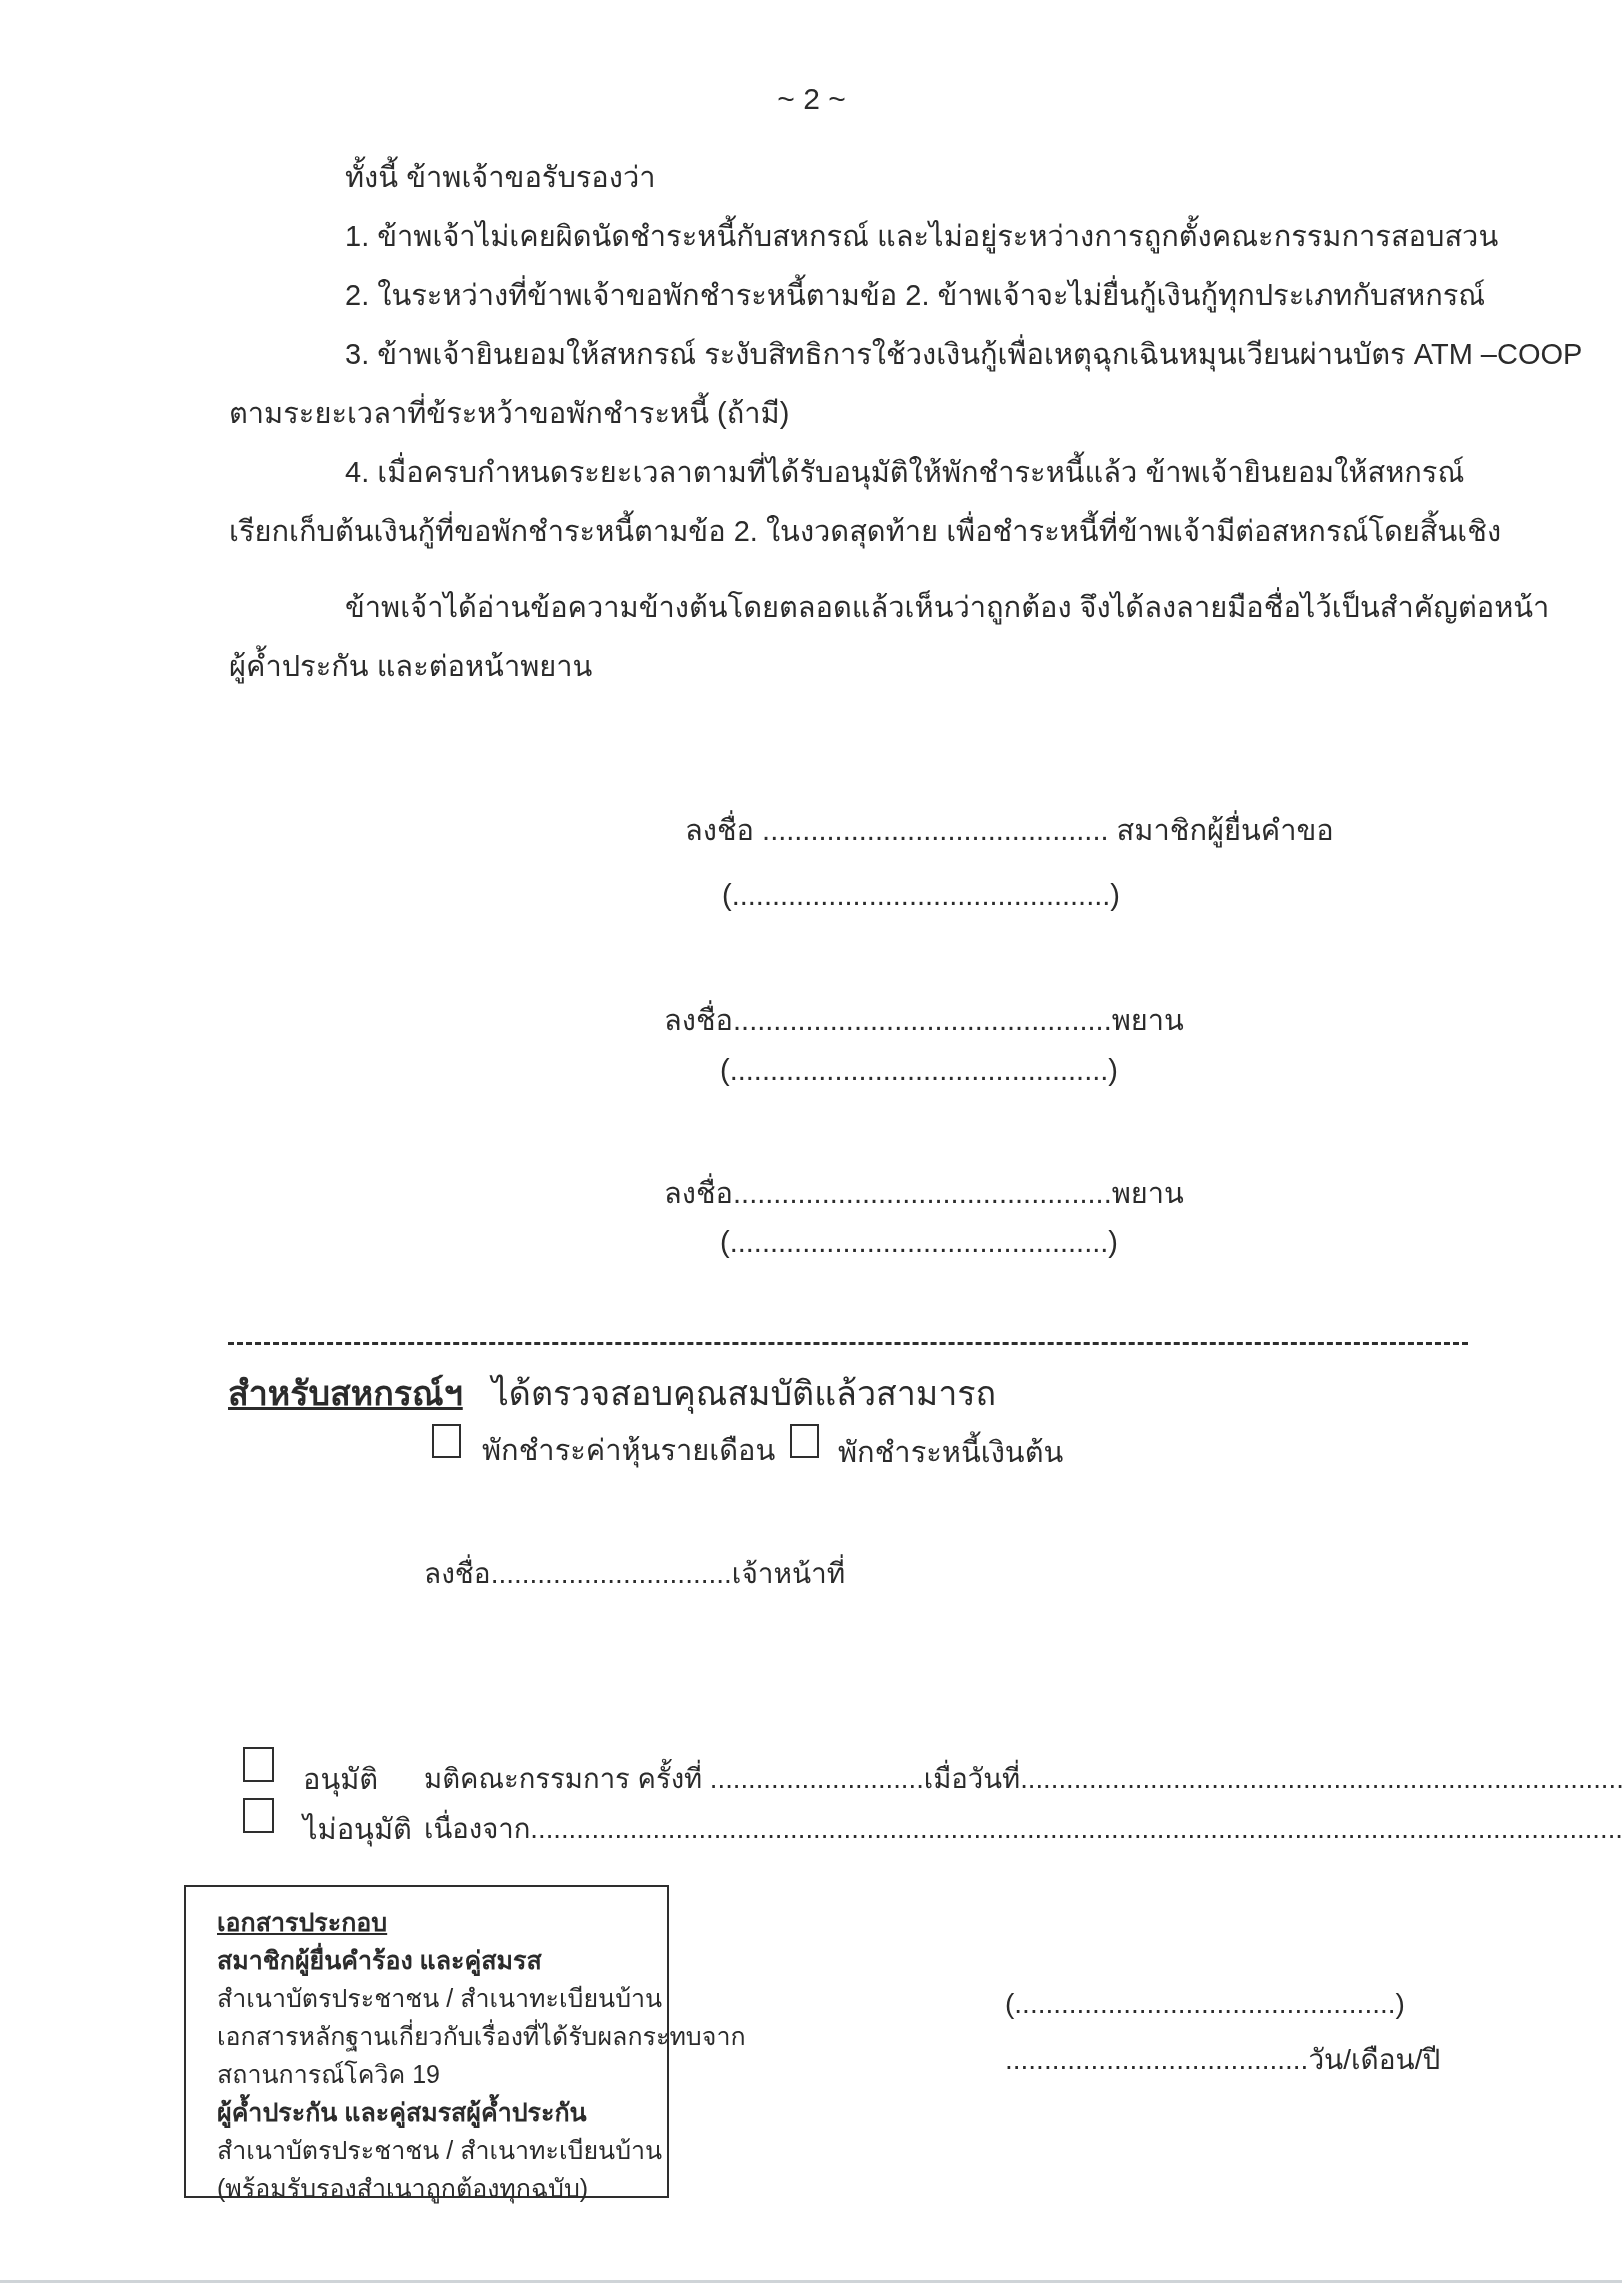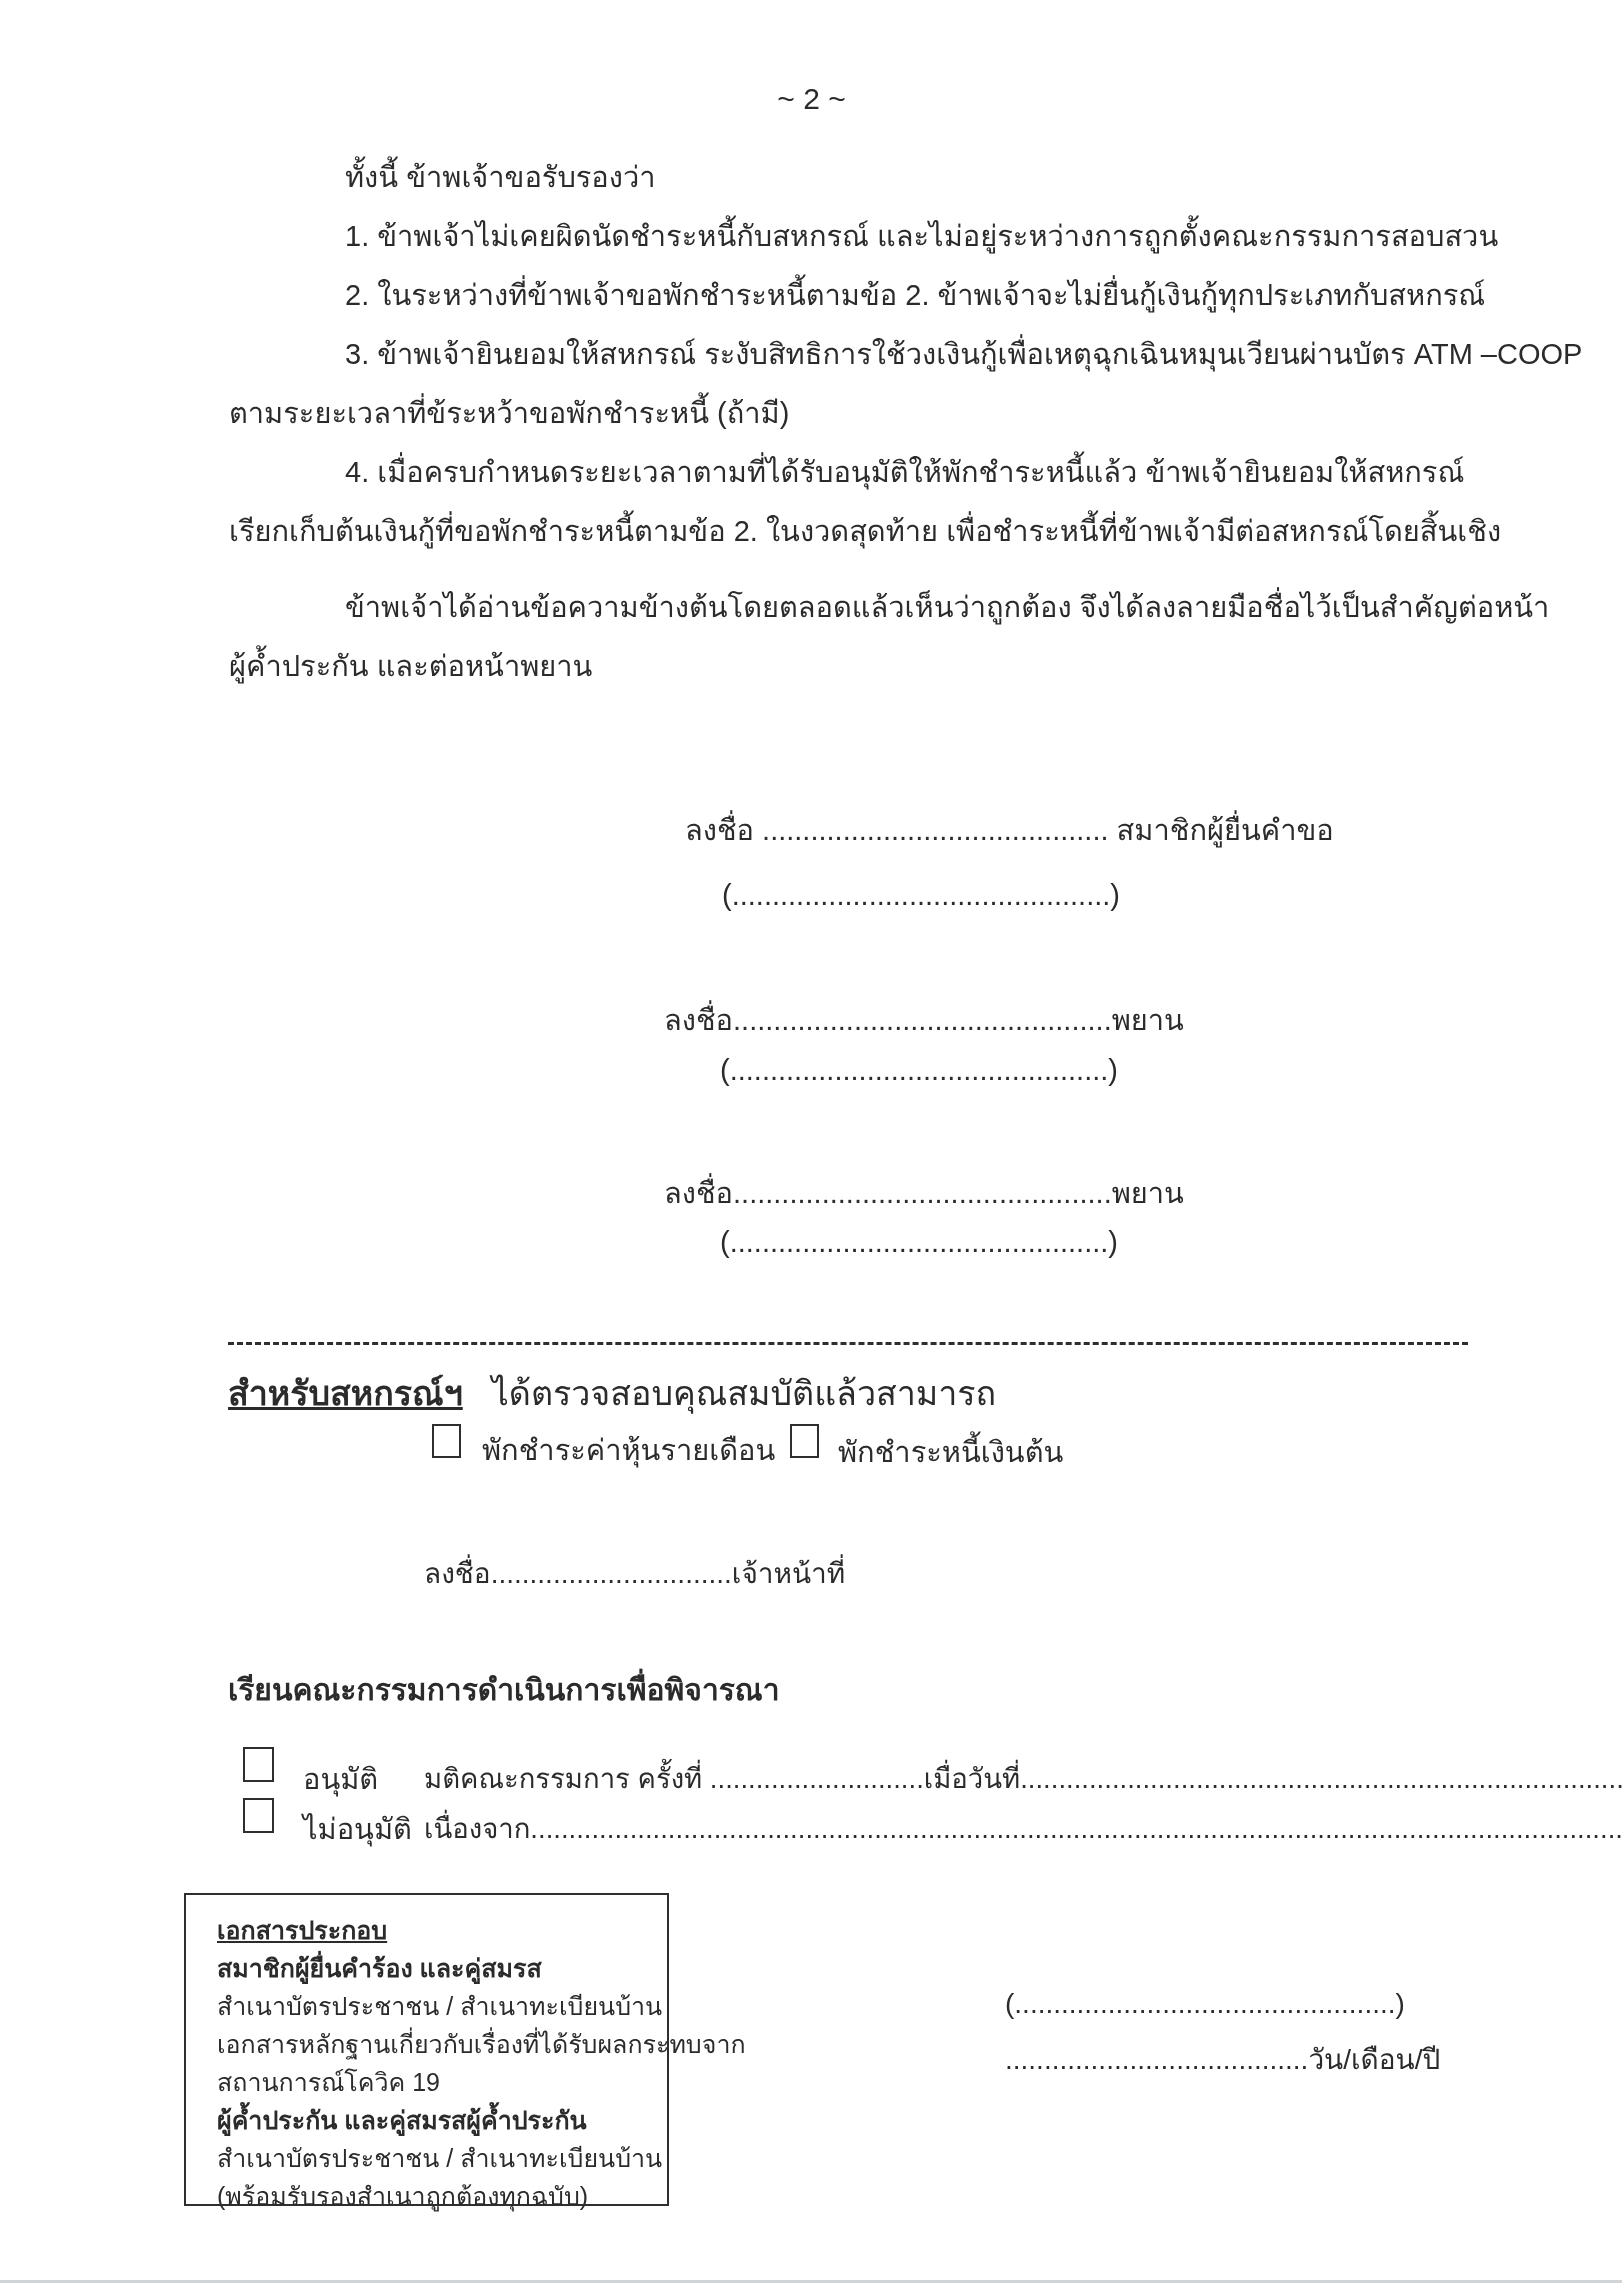--- a/index.html
+++ b/index.html
@@ -17,21 +17,21 @@
   .ind{text-indent:116px;}
   .mt{margin-top:17px;}
   .sig{font-size:29px;}
   .divider{position:absolute;left:228px;top:1342px;width:1240px;height:0;border-top:3.3px dashed #2e2e2e;}
   .cb{position:absolute;border:2.6px solid #2e2e2e;background:#ffffff;box-sizing:border-box;}
   .approval-box{position:absolute;left:1055px;top:1387px;width:445px;height:233px;border:2.6px solid #2e2e2e;box-sizing:border-box;}
   .approval-title{position:absolute;left:0;right:0;top:22px;text-align:center;font-size:29px;white-space:nowrap;}
   .approval-manager{position:absolute;left:27.5px;top:135px;font-size:27.5px;white-space:nowrap;}
   .approval-date{position:absolute;left:56px;top:191px;font-size:27.5px;white-space:nowrap;}
   .docs-box{position:absolute;left:184px;top:1885px;width:485px;height:313px;border:2.6px solid #2e2e2e;box-sizing:border-box;
-    padding:15.7px 6.5px 0 31px;font-size:25px;line-height:38px;margin-top:8px;}
+    padding:15.7px 6.5px 0 31px;font-size:25px;line-height:38px;}
   .docs-box .dline{white-space:nowrap;}
   .page-edge{position:absolute;left:0;top:2280px;width:1623px;height:3.3px;background:#cfd4d8;}
 </style>
 </head>
 <body>
 
 <div class="page">
 
   <div class="page-number">~ 2 ~</div>
 
@@ -63,21 +63,20 @@
   </div>
 
   <div class="cb" style="left:432px;top:1424px;width:29px;height:34px;"></div>
   <div class="abs" style="left:482px;top:1427px;font-size:29px;">พักชำระค่าหุ้นรายเดือน</div>
   <div class="cb" style="left:790px;top:1424px;width:29px;height:34px;"></div>
   <div class="abs" style="left:838px;top:1429px;font-size:29px;">พักชำระหนี้เงินต้น</div>
 
   <div class="abs" style="left:424px;top:1551px;font-size:28px;">ลงชื่อ...............................เจ้าหน้าที่</div>
 
 
-  <div class="abs bold" style="left:228px;top:1666px;font-size:30px;">เรียนคณะกรรมการดำเนินการเพื่อพิจารณา</div>
 
   <div class="cb" style="left:243px;top:1747px;width:31px;height:35px;"></div>
   <div class="abs" style="left:303px;top:1756px;font-size:29px;">อนุมัติ</div>
   <div class="abs" style="left:424px;top:1756px;font-size:27.5px;">มติคณะกรรมการ ครั้งที่ ............................เมื่อวันที่.............................................................................................</div>
 
   <div class="cb" style="left:243px;top:1798px;width:31px;height:35px;"></div>
   <div class="abs" style="left:303px;top:1806px;font-size:29px;">ไม่อนุมัติ</div>
   <div class="abs" style="left:424px;top:1806px;font-size:27.5px;">เนื่องจาก......................................................................................................................................................................</div>
 
   <div class="docs-box">

